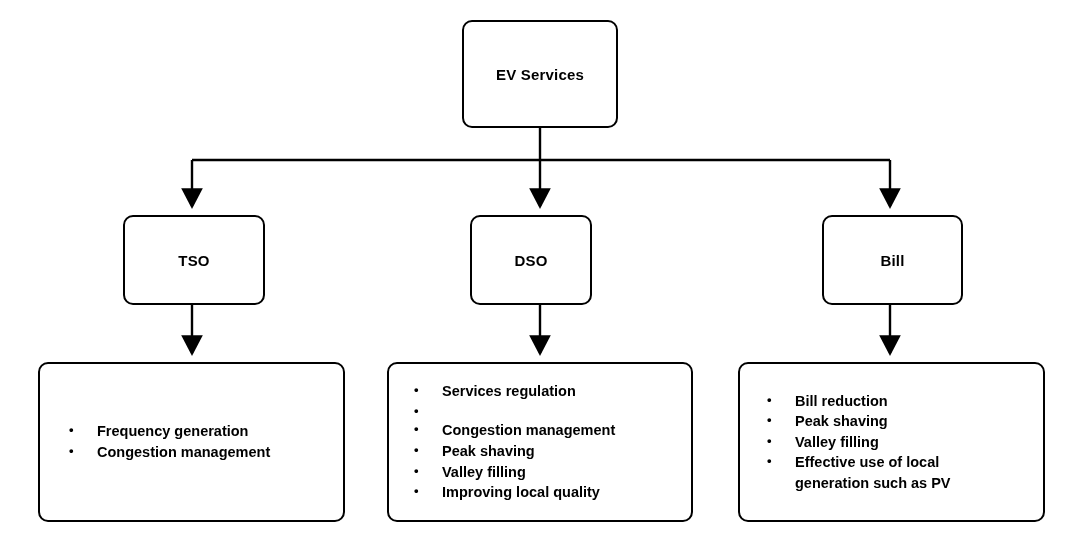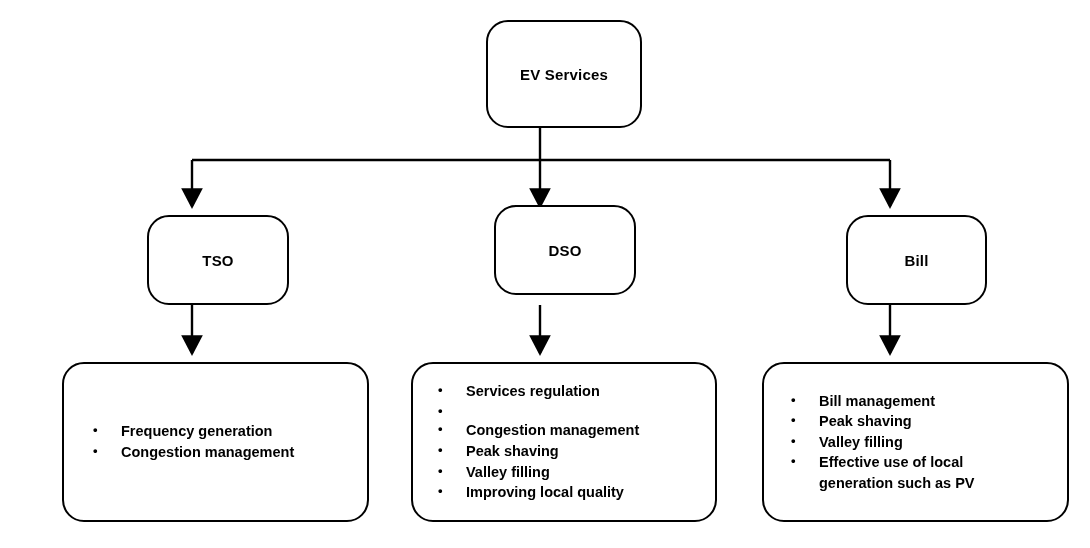--- a/index.html
+++ b/index.html
@@ -21,25 +21,24 @@
     top: 0;
     width: 1090px;
     height: 548px;
     pointer-events: none;
   }
   .node {
     position: absolute;
     box-sizing: border-box;
     background: #ffffff;
     border: 2.5px solid #000000;
-    border-radius: 22px;
+    border-radius: 10px;
     display: flex;
     align-items: center;
     justify-content: center;
-    margin-left: 24px;
   }
   .node-label {
     font-size: 15px;
     font-weight: bold;
     color: #000000;
     letter-spacing: 0.2px;
     text-align: center;
   }
   .list-node {
     align-items: center;
@@ -69,21 +68,21 @@
     font-size: 13px;
     line-height: 1.42;
   }
   .bullet-text {
     flex: 1 1 auto;
     white-space: pre-line;
   }
   
   #node-root   { left: 462px; top: 20px;  width: 156px; height: 108px; }
   #node-tso    { left: 123px; top: 215px; width: 142px; height: 90px; }
-  #node-dso    { left: 470px; top: 205px; width: 142px; height: 90px; }
+  #node-dso    { left: 470px; top: 215px; width: 122px; height: 90px; }
   #node-load   { left: 822px; top: 215px; width: 141px; height: 90px; }
   #list-tso    { left: 38px;  top: 362px; width: 307px; height: 160px; }
   #list-dso    { left: 387px; top: 362px; width: 306px; height: 160px; }
   #list-load   { left: 738px; top: 362px; width: 307px; height: 160px; }
   #list-tso  .bullet-list { padding-left: 29px; }
   #list-dso  .bullet-list { padding-left: 25px; }
   #list-load .bullet-list { padding-left: 27px; }
 </style>
 </head>
 <body>
@@ -164,21 +163,21 @@
           <span class="bullet-dot">•</span>
           <span class="bullet-text">Improving local quality</span>
         </li>
       </ul>
   </div>
 
   <div class="node list-node" id="list-load">
     <ul class="bullet-list">
         <li class="bullet-item">
           <span class="bullet-dot">•</span>
-          <span class="bullet-text">Bill management</span>
+          <span class="bullet-text">Bill reduction</span>
         </li>
         <li class="bullet-item">
           <span class="bullet-dot">•</span>
           <span class="bullet-text">Peak shaving</span>
         </li>
         <li class="bullet-item">
           <span class="bullet-dot">•</span>
           <span class="bullet-text">Valley filling</span>
         </li>
         <li class="bullet-item">

